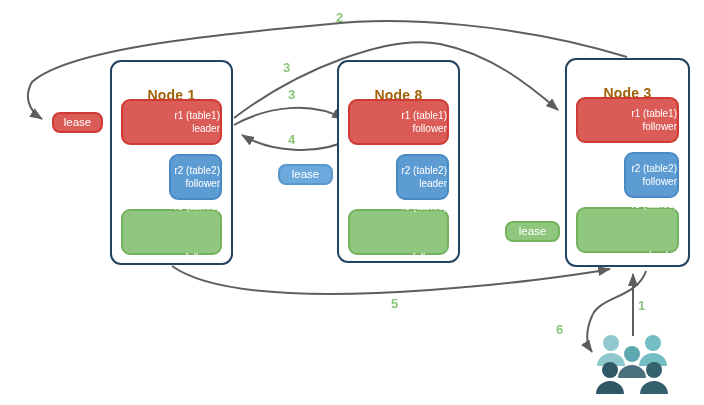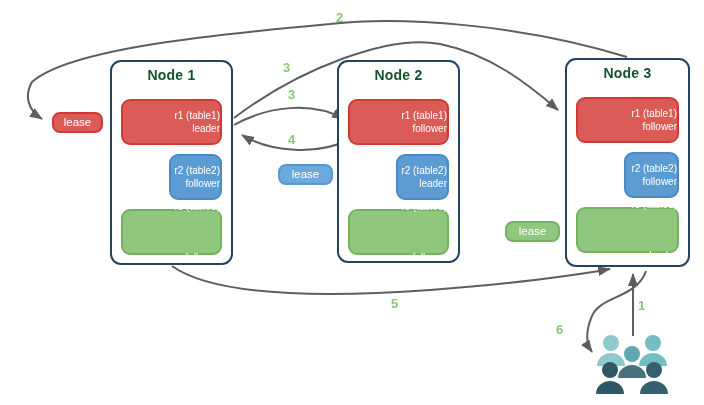--- a/index.html
+++ b/index.html
@@ -9,22 +9,22 @@
   }
   
   .node {
     position:absolute; background:#fff; border:2px solid #234361;
     border-radius:11px; box-sizing:border-box;
   }
   .node1 { left:110px; top:60px;  width:123px; height:205px; }
   .node2 { left:337px; top:60px;  width:123px; height:203px; }
   .node3 { left:565px; top:58px;  width:125px; height:209px; }
   .node-title {
-    text-align:center; font-weight:bold; font-size:14px; color:#14532d;
-    margin-top:5px; letter-spacing:.2px;
+    text-align:center; font-weight:bold; font-size:14px; color:#a16207;
+    margin-top:25px; letter-spacing:.2px;
   }
   
   .replica {
     position:absolute; left:9px; right:9px; height:46px; border-radius:9px;
     box-sizing:border-box; color:#fff; font-size:10px; line-height:1.3;
     display:flex; flex-direction:column; align-items:flex-end; justify-content:center;
     text-align:center;
   }
   .replica.red   { background:#DB5B56; border:2px solid #D03A34; }
   .replica.blue  { background:#5D9CD3; border:2px solid #4A8AC4;margin-left:48px; }
@@ -89,21 +89,21 @@
       <span>r2 (table2)</span>
       <span>follower</span>
     </div>
     <div class="replica green row3">
       <span>r3 (table3)</span>
       <span>follower</span>
     </div>
   </div>
 
   <div class="node node2">
-    <div class="node-title">Node 2</div>
+    <div class="node-title">Node 8</div>
     <div class="replica red row1">
       <span>r1 (table1)</span>
       <span>follower</span>
     </div>
     <div class="replica blue row2">
       <span>r2 (table2)</span>
       <span>leader</span>
     </div>
     <div class="replica green row3">
       <span>r3 (table3)</span>

